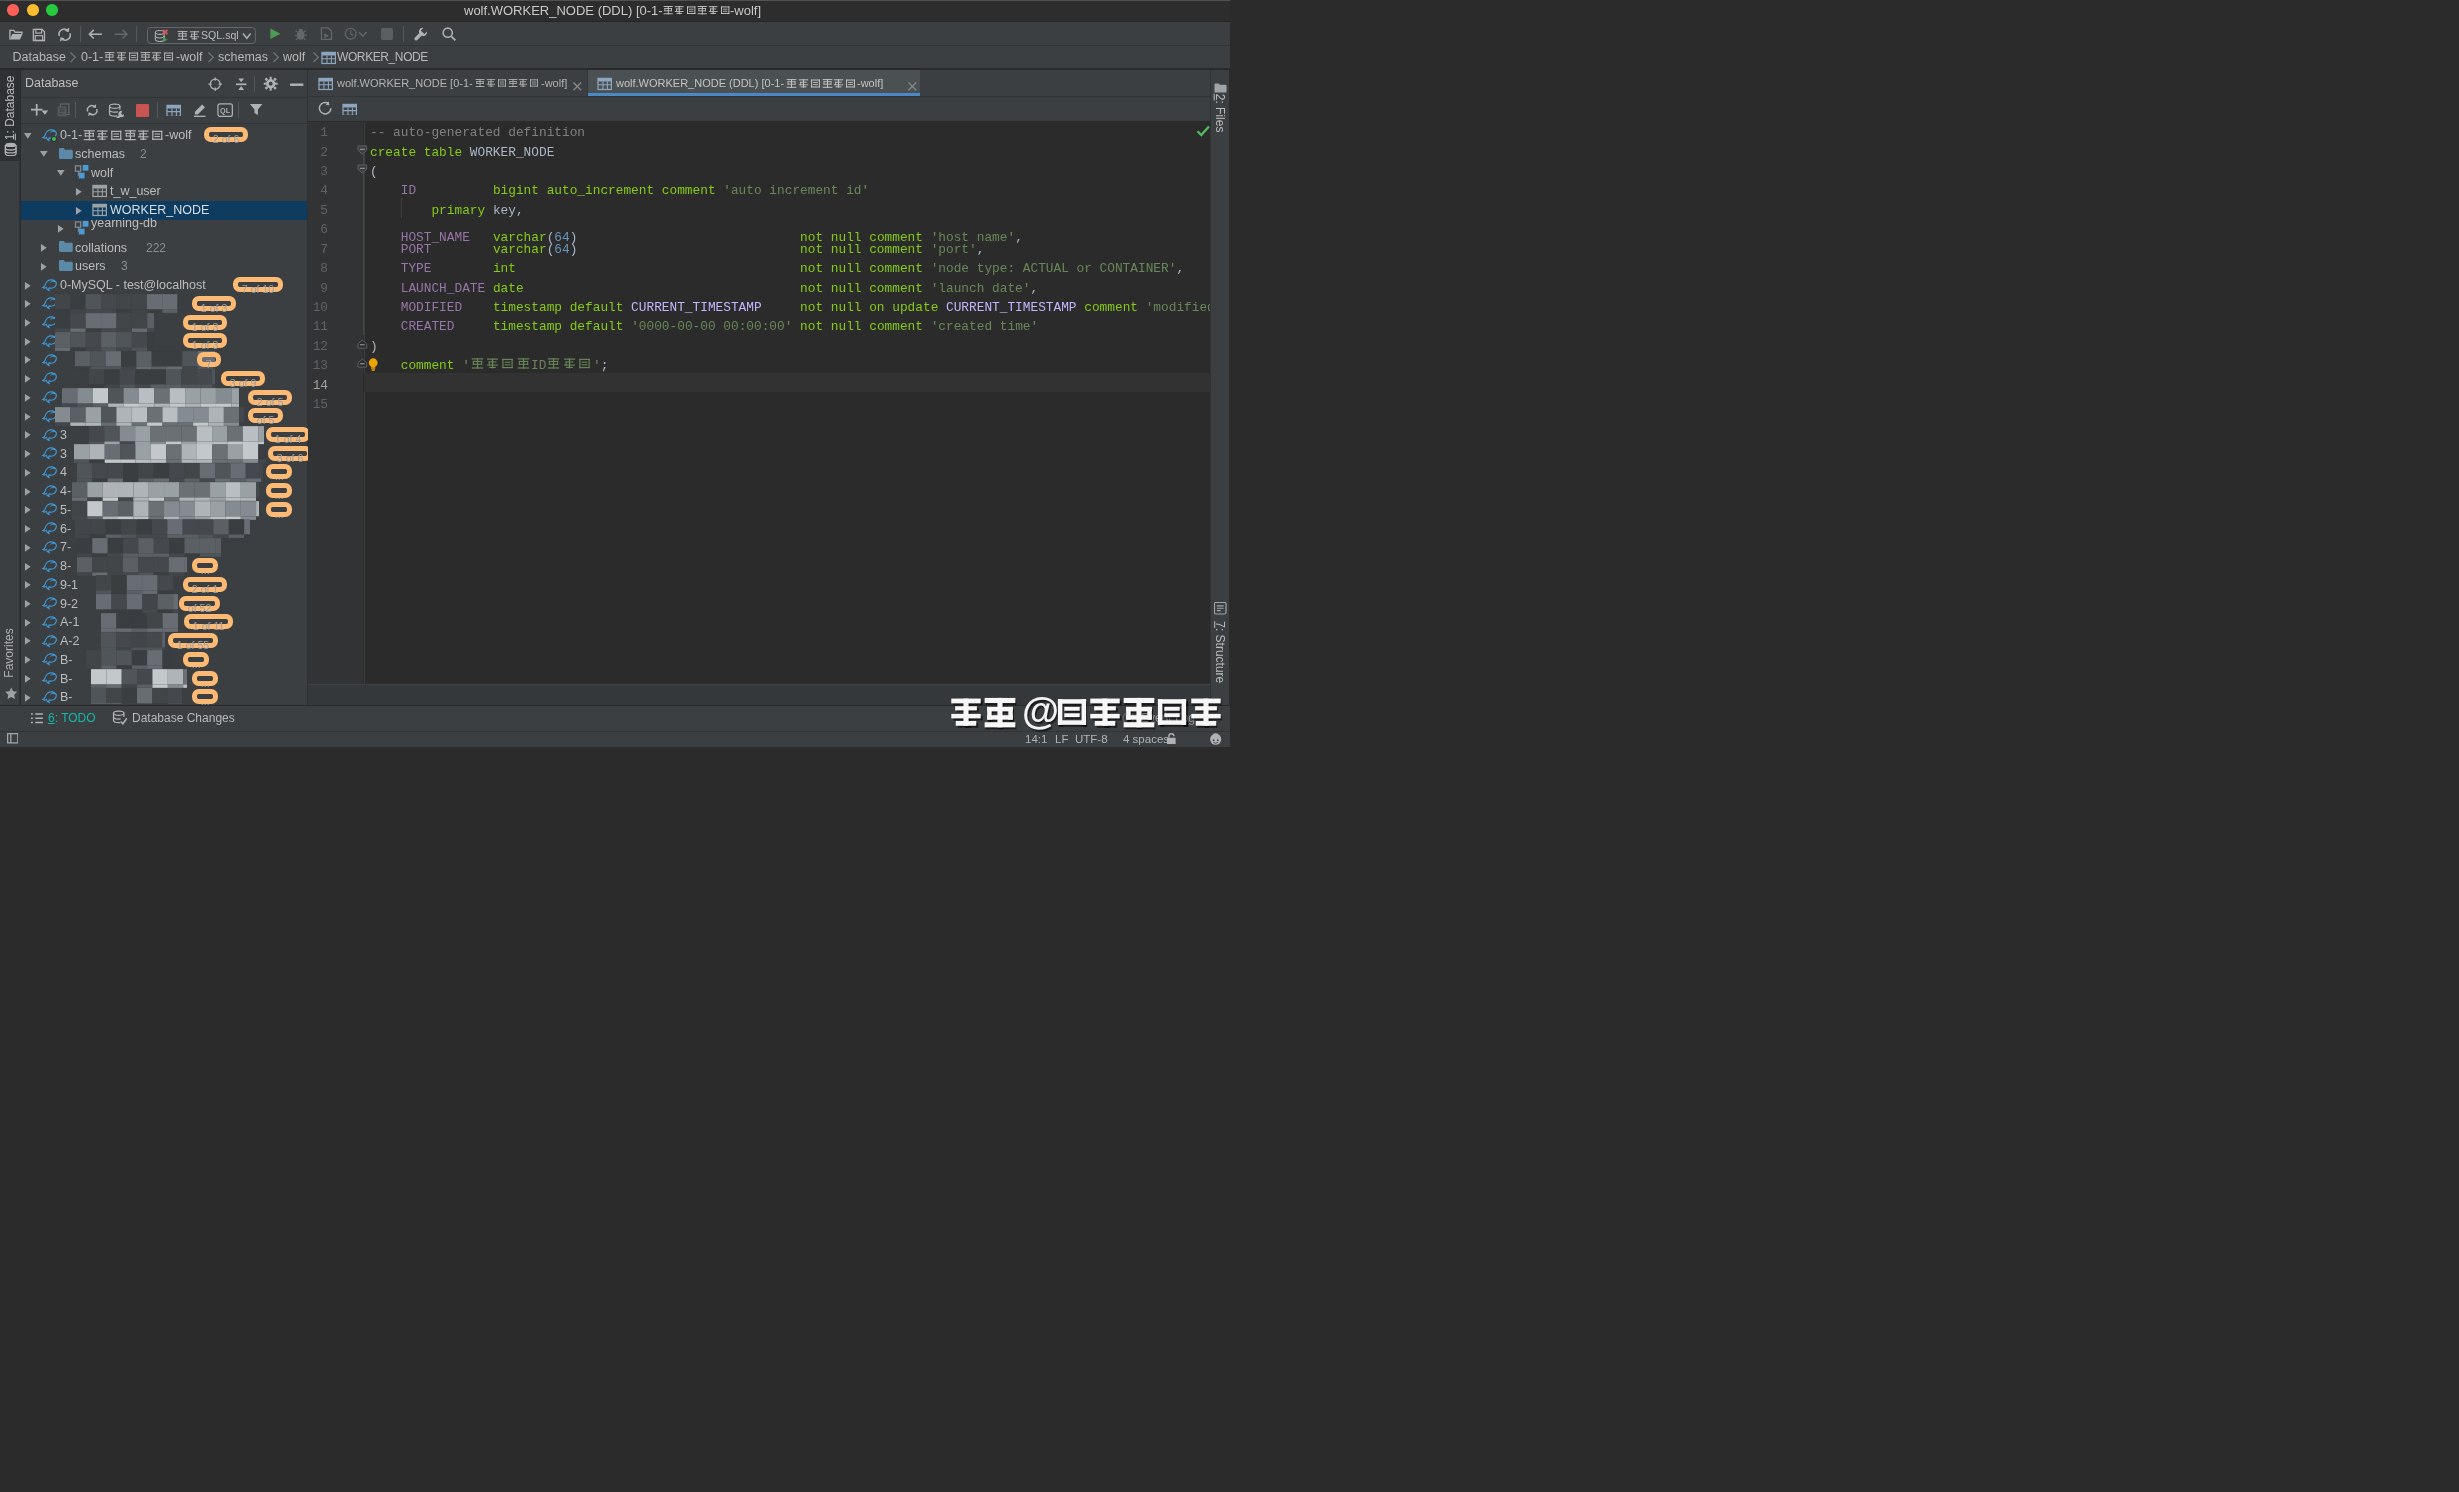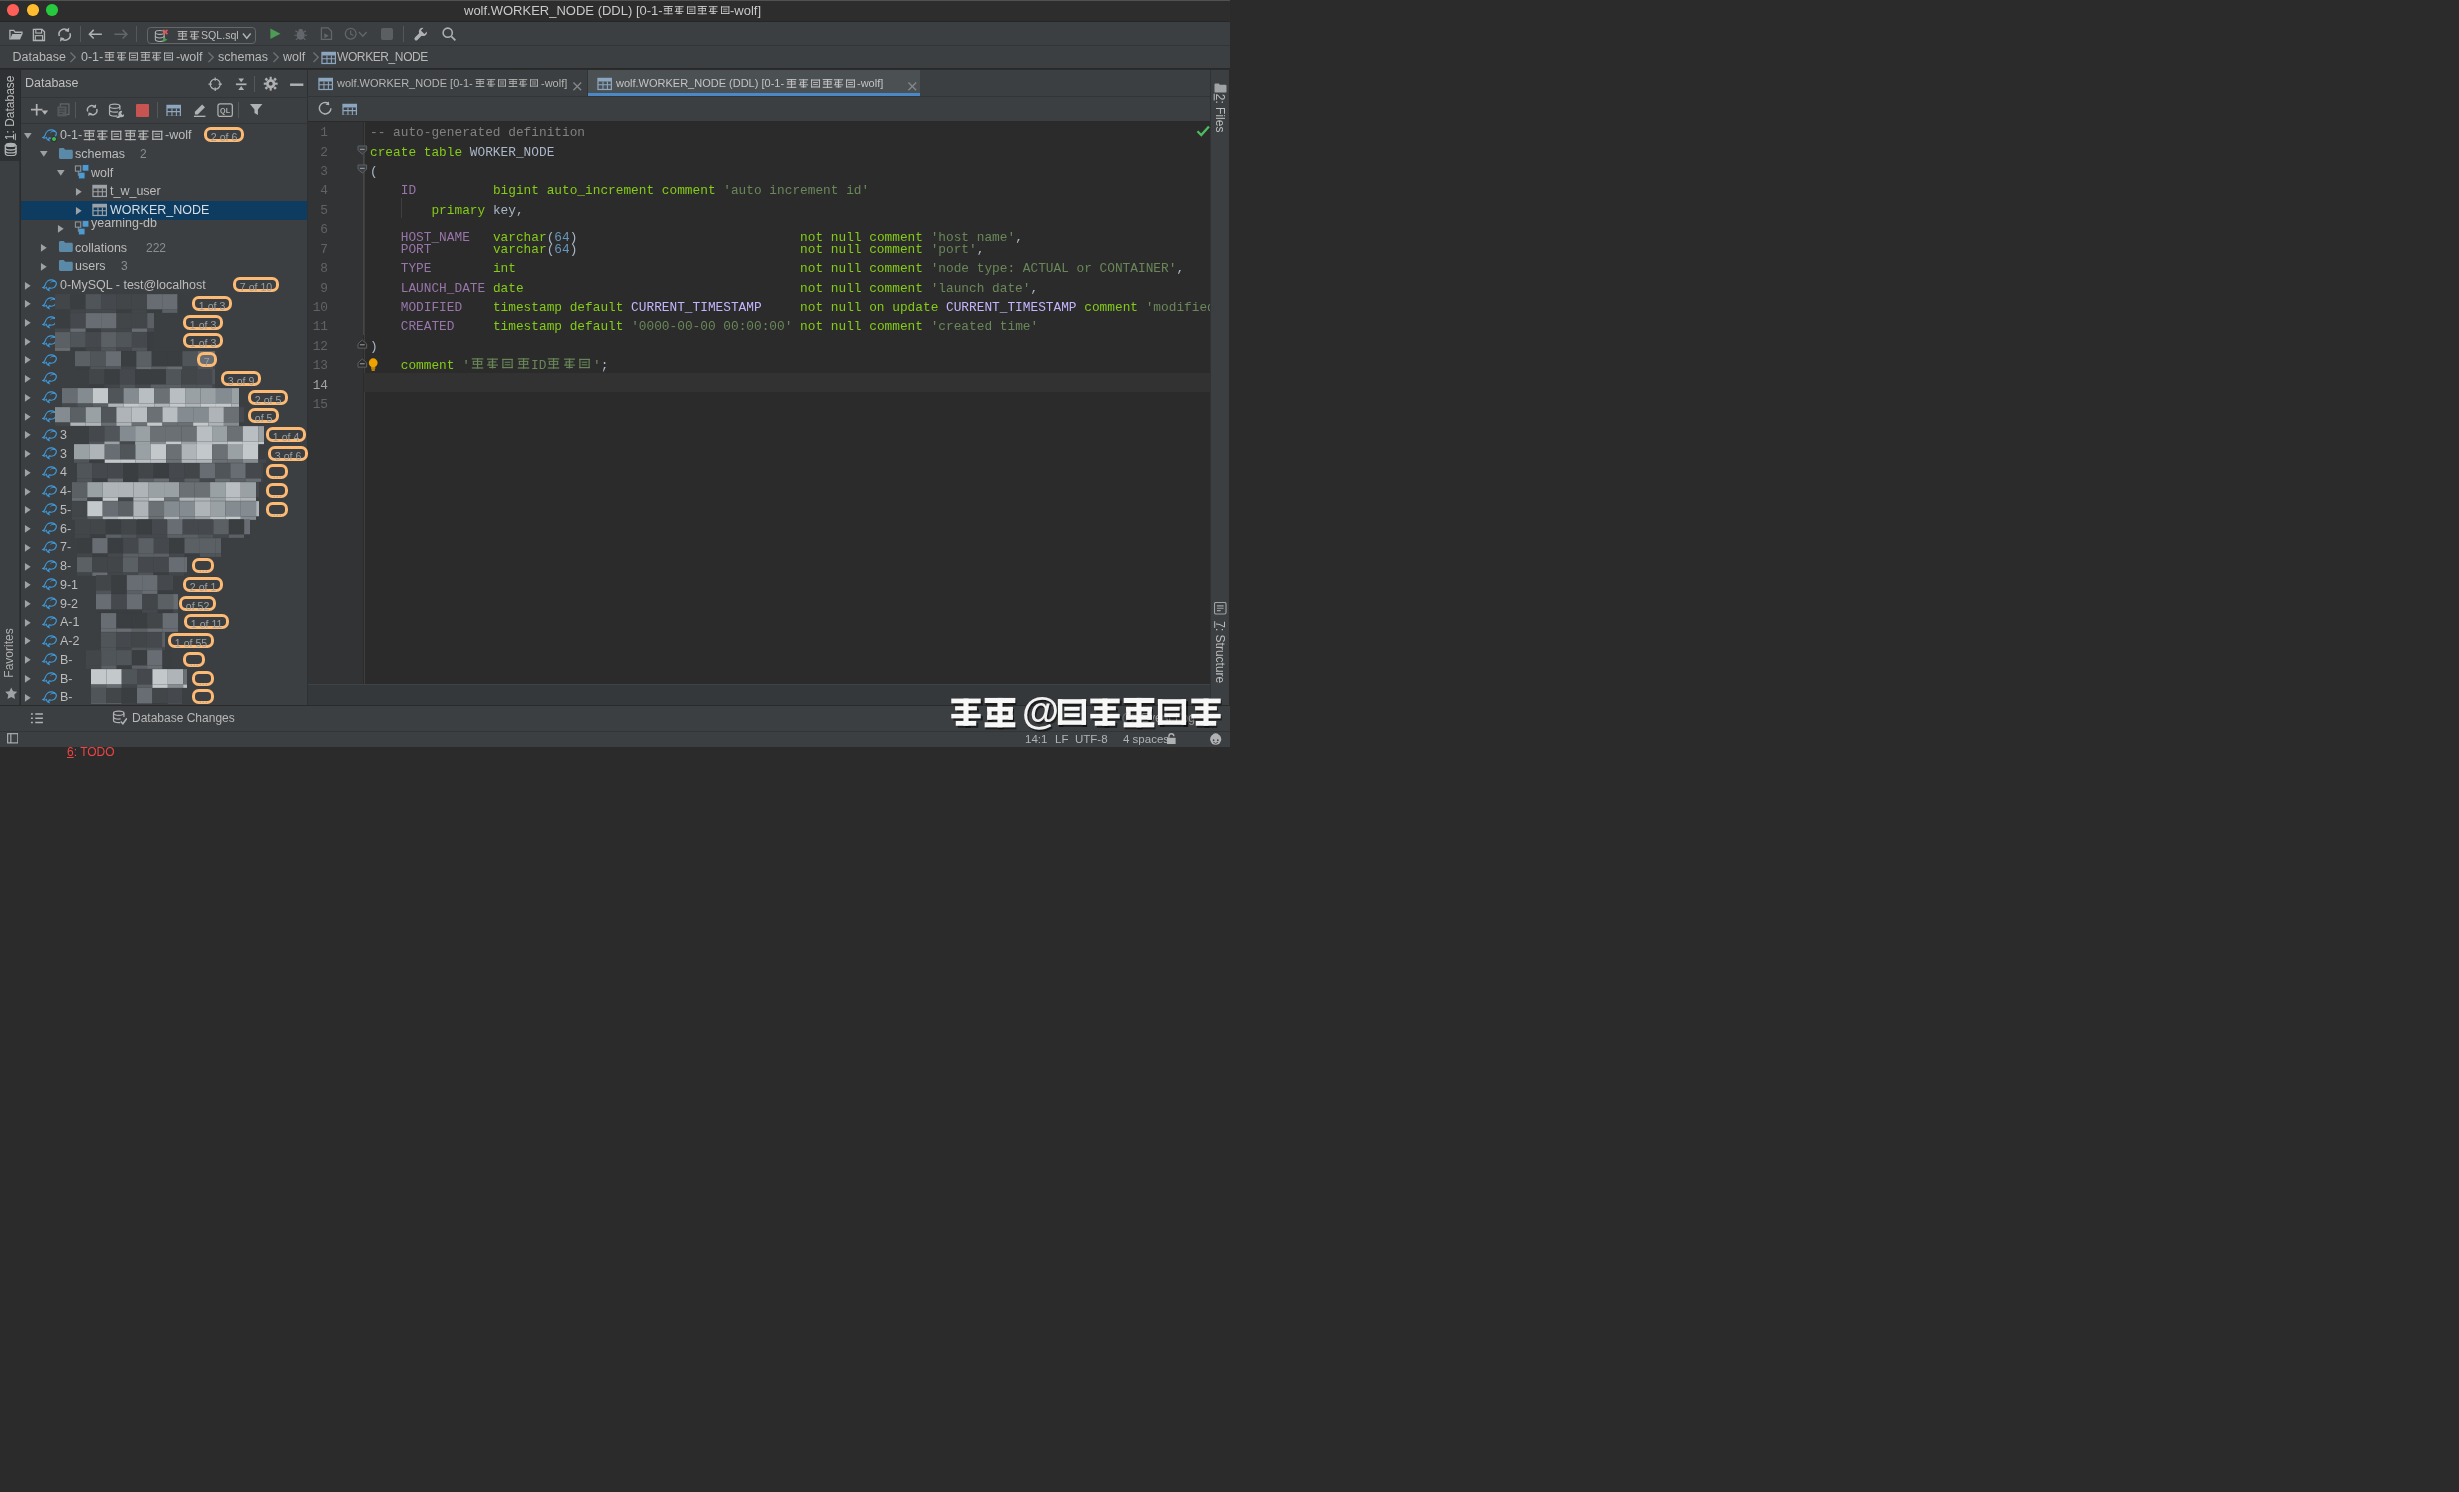--- a/index.html
+++ b/index.html
@@ -1,20 +1,20 @@
 <!DOCTYPE html>
 <html><head><meta charset="utf-8"><style>
 *{margin:0;padding:0;box-sizing:border-box}
 html,body{width:1230px;height:746px;overflow:hidden;background:#2b2b2b;
  font-family:"Liberation Sans",sans-serif;-webkit-font-smoothing:antialiased}
 .abs{position:absolute}
 pre{font-family:"Liberation Mono",monospace;font-size:12.8px;line-height:19.4px;white-space:pre}
 .kw{color:#84cc16} .id{color:#9876aa} .st{color:#6a8759} .nm{color:#6897bb}
 .pl{color:#a9b7c6} .cm{color:#808080} .ct{color:#c4b5fd;}
-.badge{position:absolute;border:3px solid #fdba74;border-radius:6.7px;color:#9da0a2;
+.badge{position:absolute;border:5px solid #fdba74;border-radius:6.7px;color:#9da0a2;
  font-size:10.6px;line-height:14px;padding:0 3.8px;height:15.4px;text-align:center}
 </style></head><body>
 <svg width="0" height="0" style="position:absolute">
     <defs>
 <g id="g1">
         <rect x="6" y="10" width="88" height="9"></rect>
         <rect x="14" y="30" width="72" height="8"></rect>
         <rect x="14" y="52" width="72" height="8"></rect>
         <rect x="6" y="80" width="88" height="9"></rect>
         <rect x="46" y="10" width="9" height="80"></rect>
@@ -1185,21 +1185,21 @@
 <svg class="abs" style="left:1214px;top:602px;" width="12.5" height="12.5" viewBox="0 0 13 13">
     <rect x="0.5" y="0.5" width="12" height="12" rx="1.5" fill="none" stroke="#9fa3a6" stroke-width="1.2"></rect>
     <path d="M3 4 H10 M3 6.5 H10 M3 9 H7" stroke="#9fa3a6" stroke-width="1.2"></path>
   </svg>
 <div class="abs" style="left:1180px;top:655px;width:81px;height:13.4px;transform:rotate(90deg);color:#bcbcbc;font-size:12px;white-space:nowrap"><span style="text-decoration:underline">7</span>: Structure</div>
 <div class="abs" style="left:0px;top:705px;width:1230px;height:1px;background:#2a2a2a"></div>
 <div class="abs" style="left:0px;top:706px;width:1230px;height:24.5px;background:#3c3f41"></div>
 <svg class="abs" style="left:30px;top:712px;" width="13.4" height="12.5" viewBox="0 0 14 13">
     <path d="M1 2 H3 M1 6.5 H3 M1 11 H3 M5.5 2 H13.5 M5.5 6.5 H13.5 M5.5 11 H13.5" stroke="#afb1b3" stroke-width="1.6"></path>
   </svg>
-<div class="abs" style="left:48px;top:745px;font-size:12px;color:#ef4444;font-weight:normal;white-space:nowrap;margin-left:19px;"><span style="text-decoration:underline">6</span>: TODO</div>
+<div class="abs" style="left:48px;top:711px;font-size:12px;color:#14b8a6;font-weight:normal;white-space:nowrap;"><span style="text-decoration:underline">6</span>: TODO</div>
 <svg class="abs" style="left:112px;top:710px;" width="15.4" height="15.4" viewBox="0 0 16 16">
     <ellipse cx="7" cy="3.4" rx="5.4" ry="2.2" fill="none" stroke="#afb1b3" stroke-width="1.3"></ellipse>
     <path d="M1.6 3.4 V11 c0 1.2 2.4 2.2 5.4 2.2 l1.4-0.1 M12.4 3.4 V7.4" fill="none" stroke="#afb1b3" stroke-width="1.3"></path>
     <path d="M1.6 7.2 c0 1.2 2.4 2.2 5.4 2.2 l2-0.2" fill="none" stroke="#afb1b3" stroke-width="1.3"></path>
     <path d="M9 12 L11.3 14.3 L15.5 8.6" fill="none" stroke="#afb1b3" stroke-width="1.6"></path>
   </svg>
 <div class="abs" style="left:132px;top:711px;font-size:12px;color:#b8b8b8;font-weight:normal;white-space:nowrap;">Database Changes</div>
 <svg class="abs" style="left:1122px;top:712px;" width="13.4" height="12.5" viewBox="0 0 14 13">
     <circle cx="6.5" cy="6.5" r="5.5" fill="none" stroke="#63666a" stroke-width="1.3"></circle>
   </svg>

